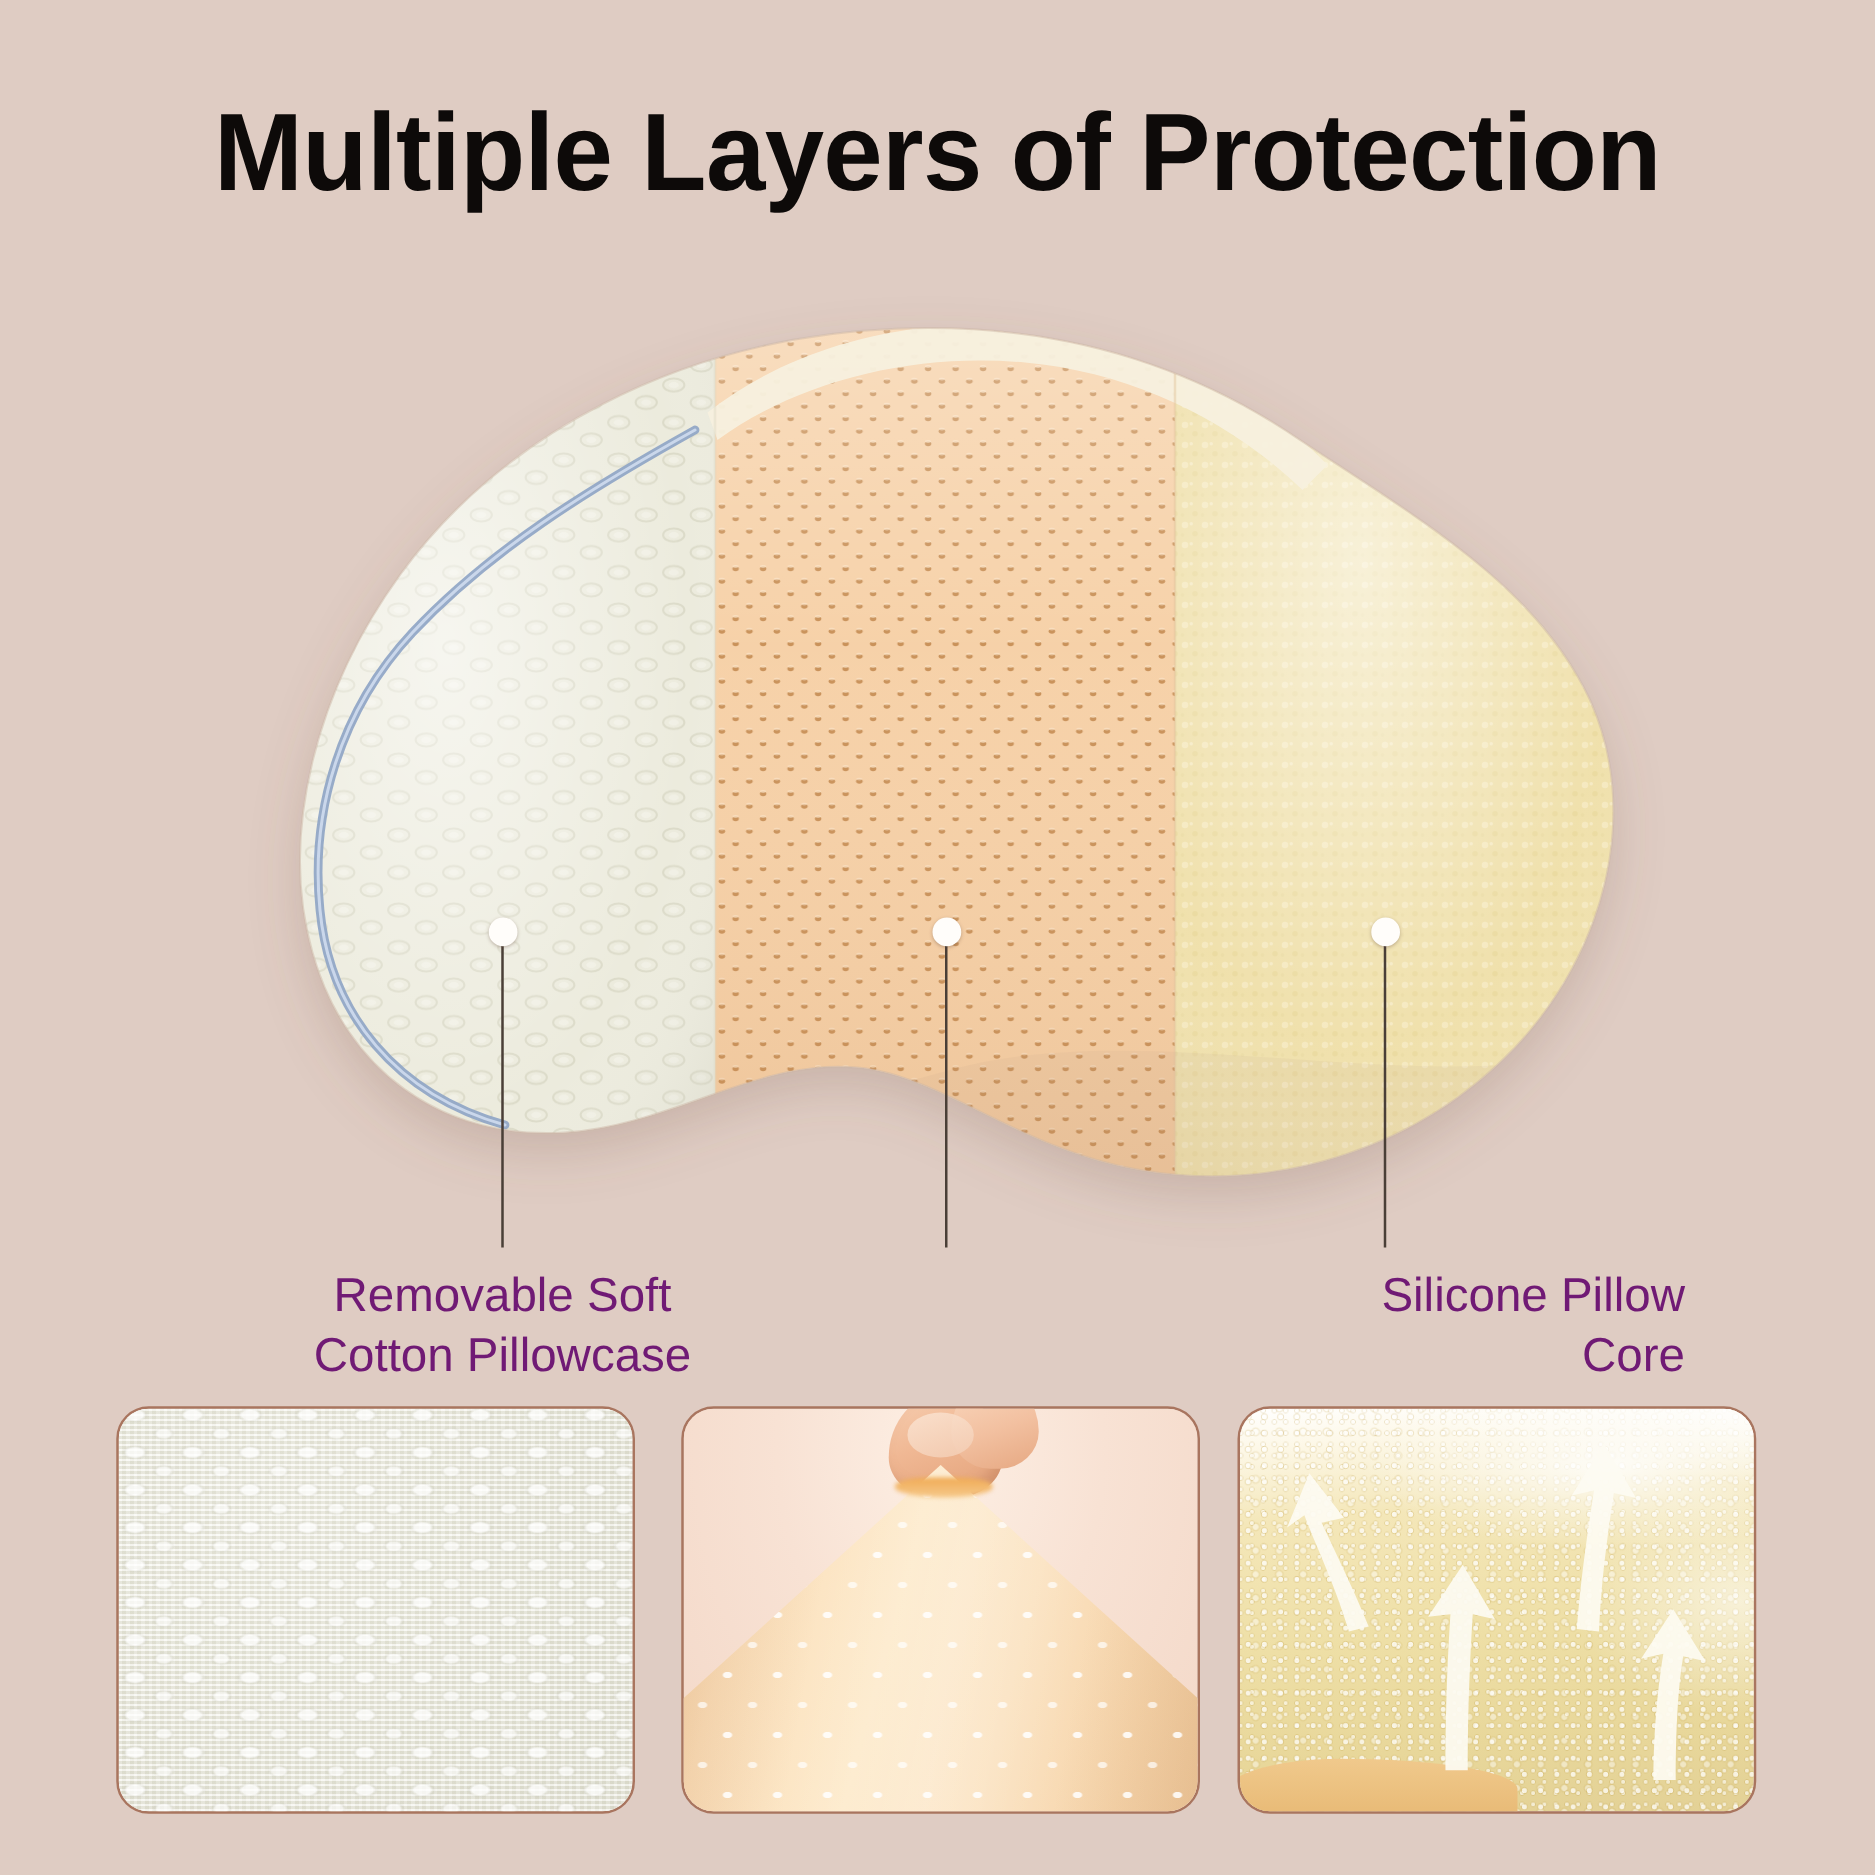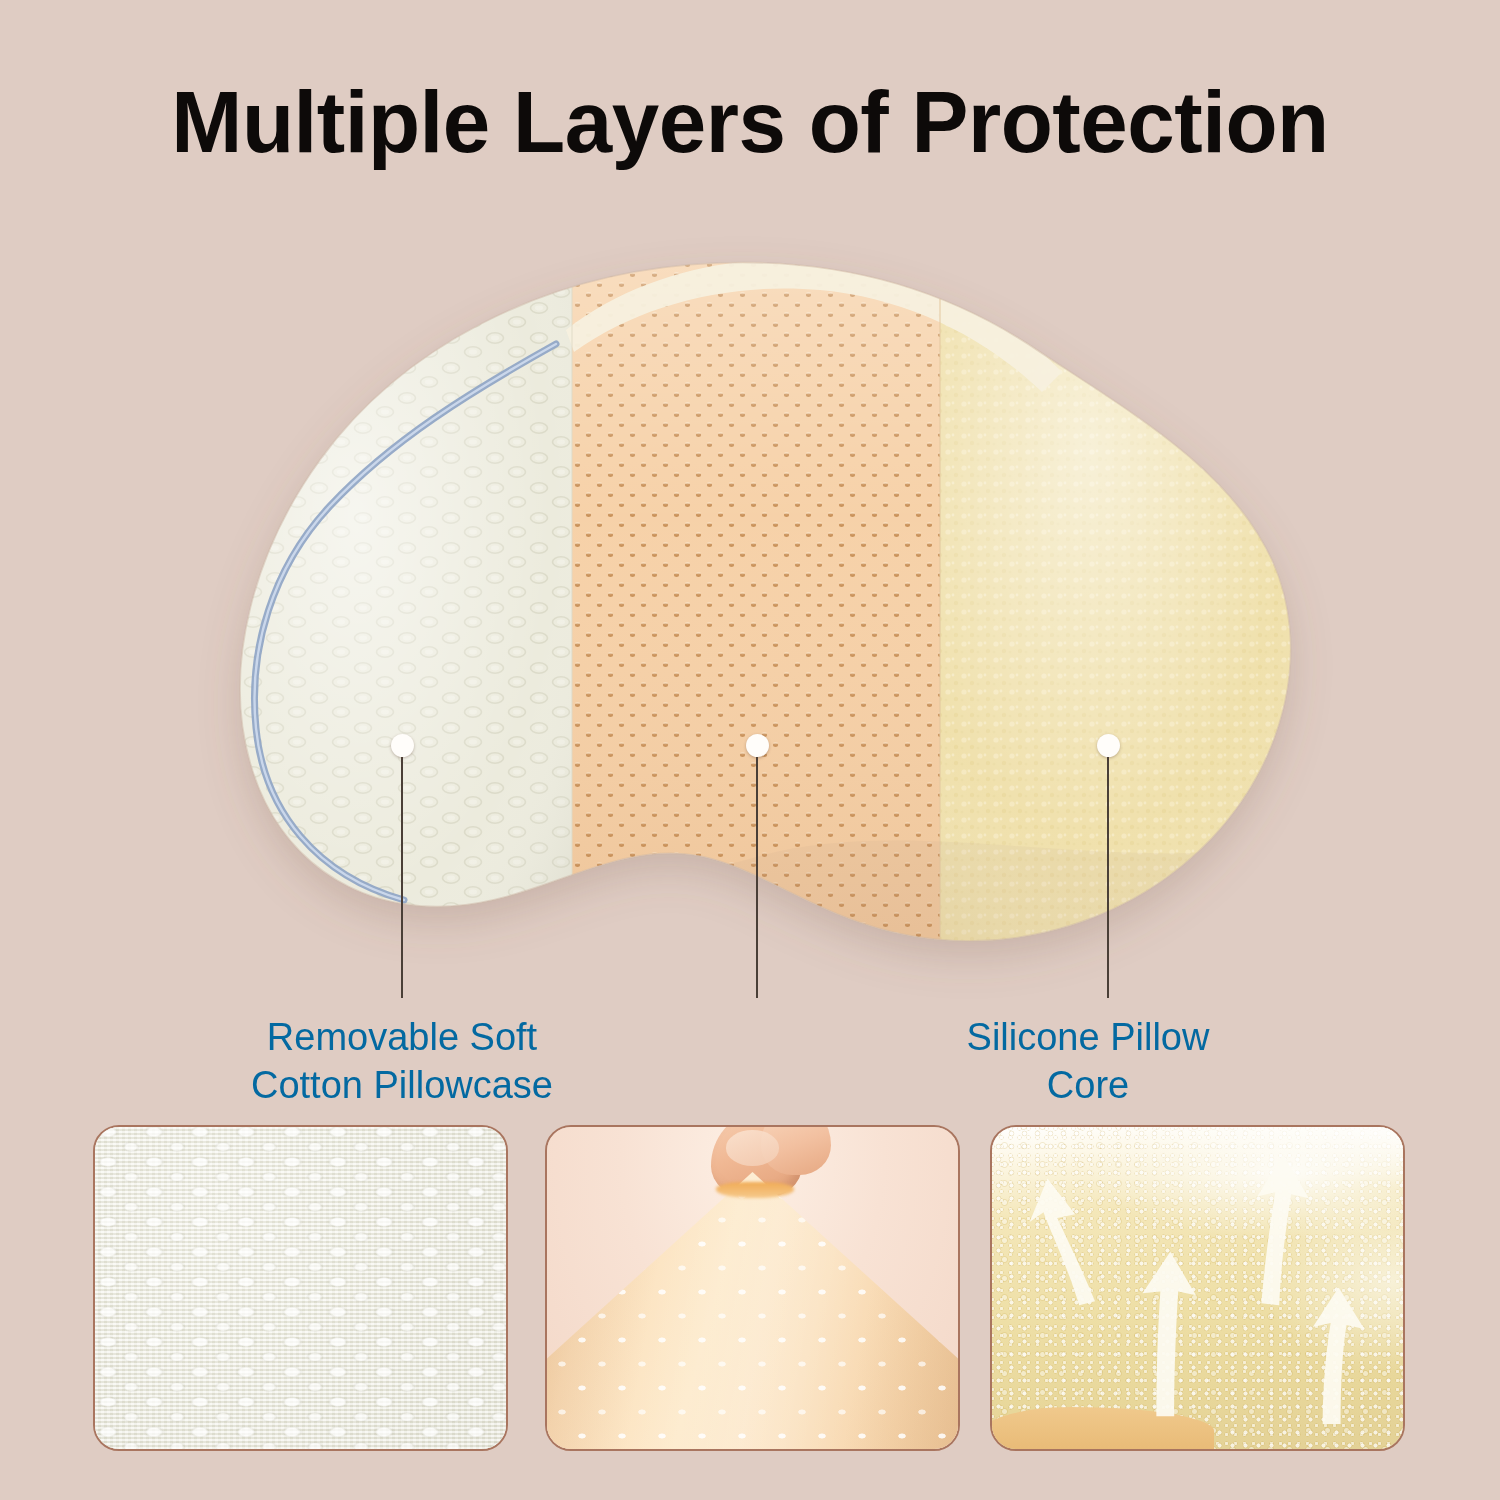--- a/index.html
+++ b/index.html
@@ -37,21 +37,21 @@
     box-shadow:0 1px 3px rgba(90,60,45,.35);
   }
   .leader{
     position:absolute;width:2px;background:#4a3f37;
   }
 
   
   .label{
     position:absolute;text-align:center;
     font-size:38px;line-height:1.26;
-    color:#0369a1;
+    color:#701a75;
     font-family:"Liberation Sans",sans-serif;
     white-space:pre-line;
   }
 
   
   .thumb{
     position:absolute;top:1125px;width:415px;height:326px;
     border-radius:26px;
     border:2px solid #a9755f;
     overflow:hidden;
@@ -312,21 +312,21 @@
     <div class="leader" style="left:756px;top:752px;height:246px;"></div>
     <div class="dot" style="left:746px;top:734px;"></div>
   </div>
   <div class="callout">
     <div class="leader" style="left:1107px;top:752px;height:246px;"></div>
     <div class="dot" style="left:1097px;top:734px;"></div>
   </div>
 
   <div class="label" style="left:162px;top:1014px;width:480px;">Removable Soft
 Cotton Pillowcase</div>
-  <div class="label" style="left:848px;top:1014px;width:480px;">Silicone Pillow
+  <div class="label" style="left:868px;top:1014px;width:480px;text-align:right;">Silicone Pillow
 Core</div>
 
   <div class="thumb" style="left:93px;">
     <div class="thumb-inner">
       <div class="fab-base"></div>
       <div class="fab-bumps"></div>
     </div>
   </div>
 
   <div class="thumb" style="left:545px;">

